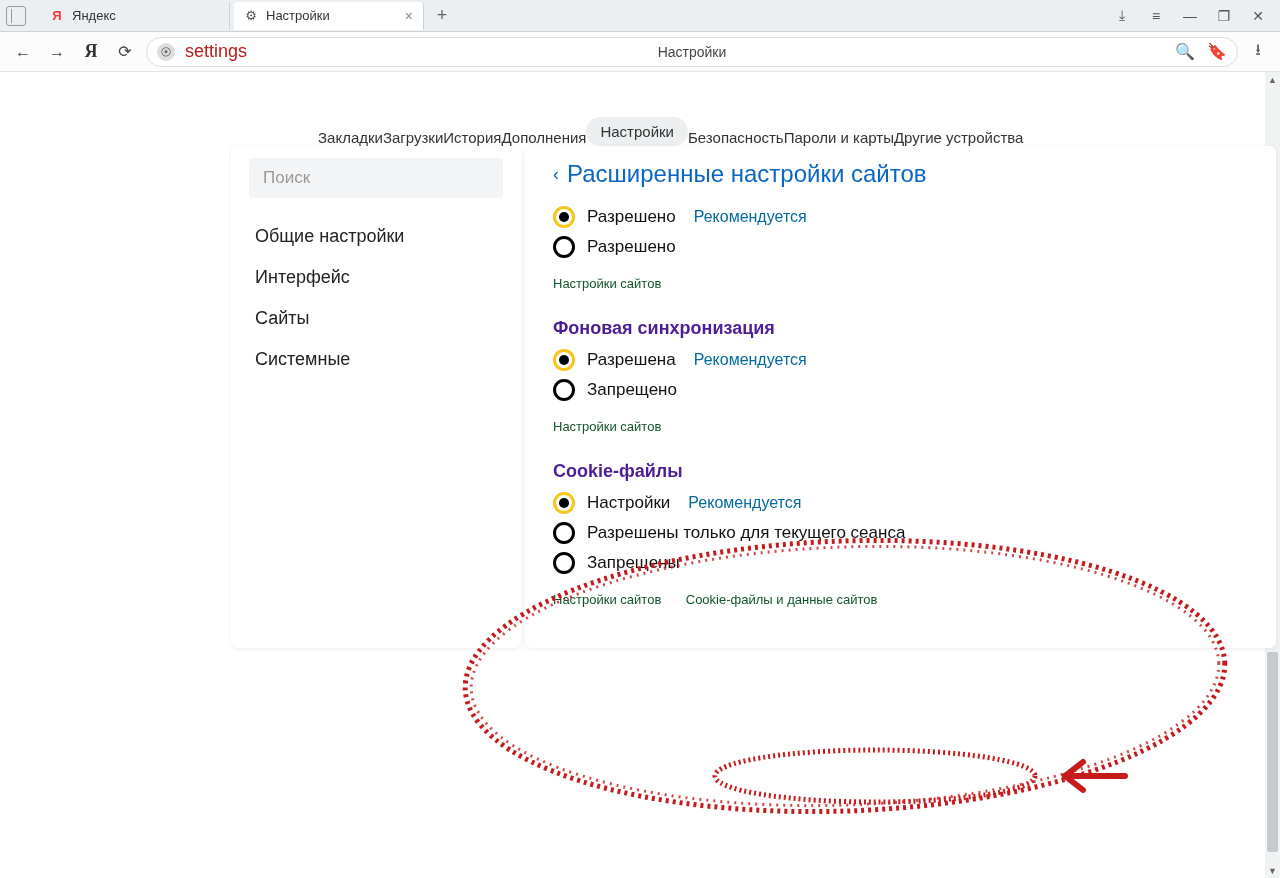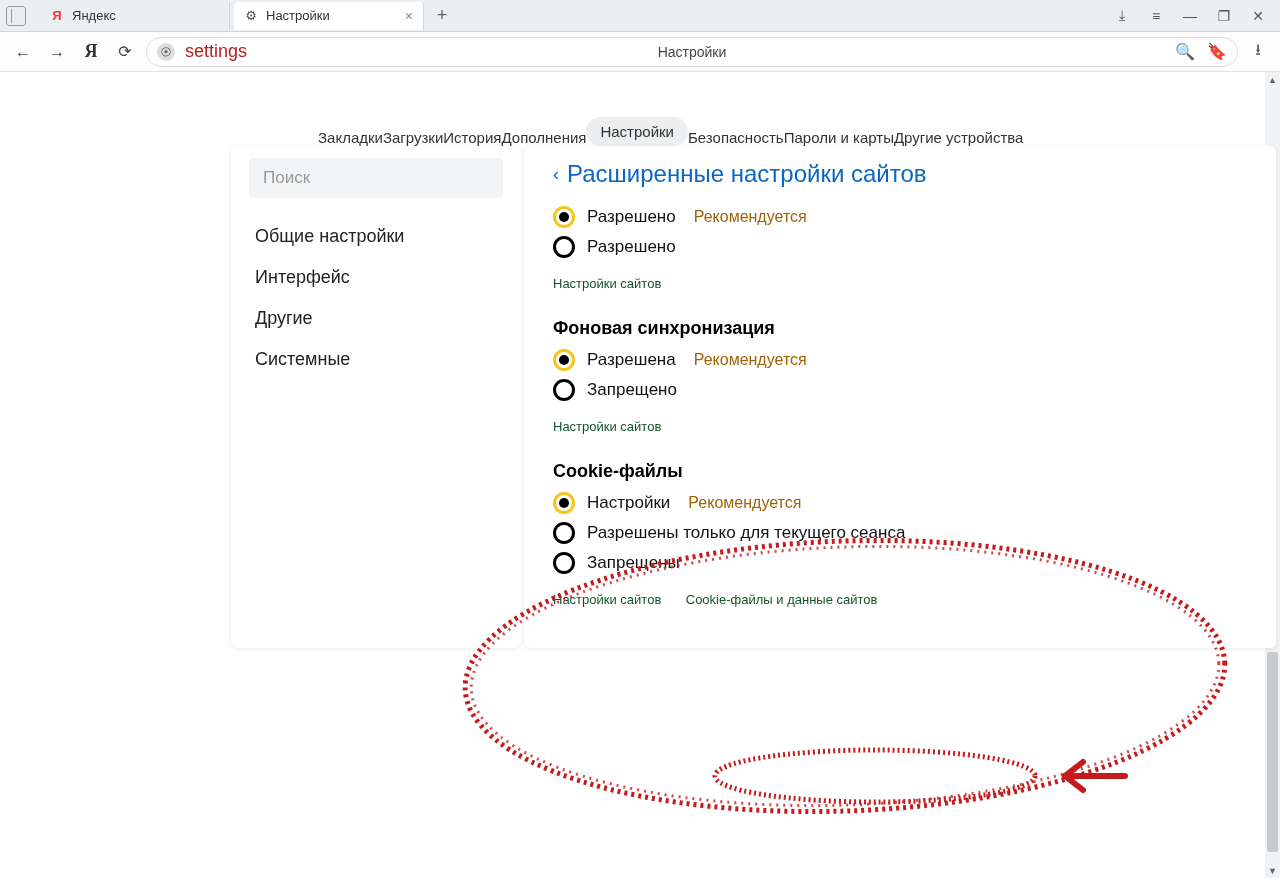--- a/index.html
+++ b/index.html
@@ -43,27 +43,27 @@
 
   
   .cols { display: flex; gap: 4px; padding: 0 4px 0 183px; margin-left: 48px; }
   .sidebar { width: 290px; background: #fff; box-shadow: 0 1px 4px rgba(0,0,0,.08); border-radius: 6px; padding: 12px 0 30px; }
   .sidebar .search { margin: 0 18px 18px; background: #f3f4f5; border-radius: 4px; height: 40px; display: flex; align-items: center; padding: 0 14px; color: #999; font-size: 17px; }
   .sidebar .item { padding: 10px 24px; font-size: 18px; color: #222; cursor: pointer; }
 
   .main { flex: 1; max-width: 790px; background: #fff; box-shadow: 0 1px 4px rgba(0,0,0,.08); border-radius: 6px; padding: 14px 28px 40px; position: relative; }
   .main h1 { color: #0a66c2; font-weight: 400; font-size: 24px; display: flex; align-items: center; gap: 8px; margin-bottom: 18px; }
   .main h1 .chev { color: #0a66c2; font-size: 18px; }
-  .section-title { font-size: 18px; font-weight: 700; color: #000000; margin: 26px 0 10px; }
+  .section-title { font-size: 18px; font-weight: 700; color: #4c1d95; margin: 26px 0 10px; }
   .opt-row { display: flex; align-items: center; gap: 12px; margin: 8px 0; font-size: 17px; color: #111; }
   .radio { width: 22px; height: 22px; border: 3px solid #000; border-radius: 50%; display: inline-block; position: relative; }
   .radio.sel { border-color: #f5c518; }
   .radio.sel:after { content: ""; position: absolute; inset: 3px; background: #000; border-radius: 50%; }
   .checkbox { width: 22px; height: 22px; border: 3px solid #000; display: inline-block; }
-  .hint { color: #a16207; font-size: 16px; margin-left: 6px; }
+  .hint { color: #0369a1; font-size: 16px; margin-left: 6px; }
   .link { color: #14532d; font-size: 13px; text-decoration: none; display: inline-block; margin-top: 10px; margin-right: 20px; }
 
   
   .anno { position: absolute; pointer-events: none; }
   .anno svg { overflow: visible; }
 </style>
 </head>
 <body>
 
 <div class="tabbar">
@@ -132,21 +132,21 @@
   </div>
 
   <div class="cols">
 
     <div class="sidebar">
       <div class="search">
         <span>Поиск</span>
       </div>
       <div class="item">Общие настройки</div>
       <div class="item">Интерфейс</div>
-      <div class="item">Другие</div>
+      <div class="item">Сайты</div>
       <div class="item">Системные</div>
     </div>
 
     <div class="main">
       <h1>
         <span class="chev">‹</span>
         <span>Расширенные настройки сайтов</span>
       </h1>
 
       

